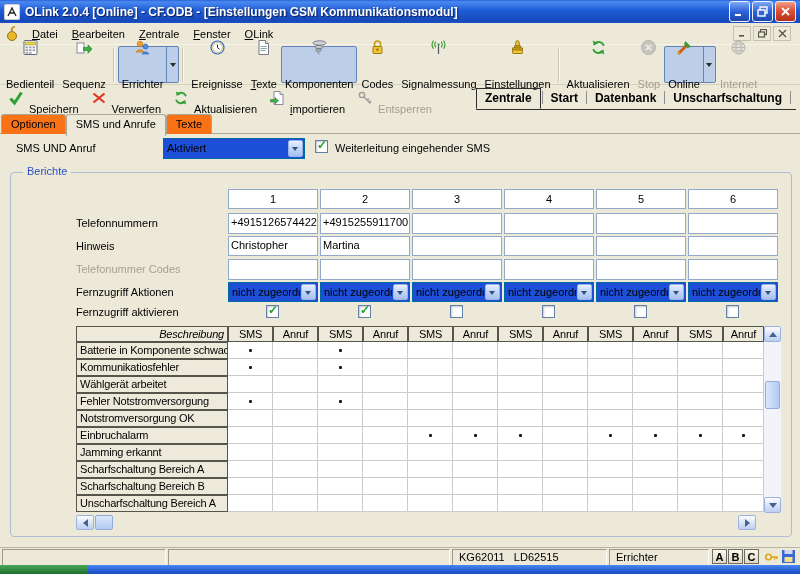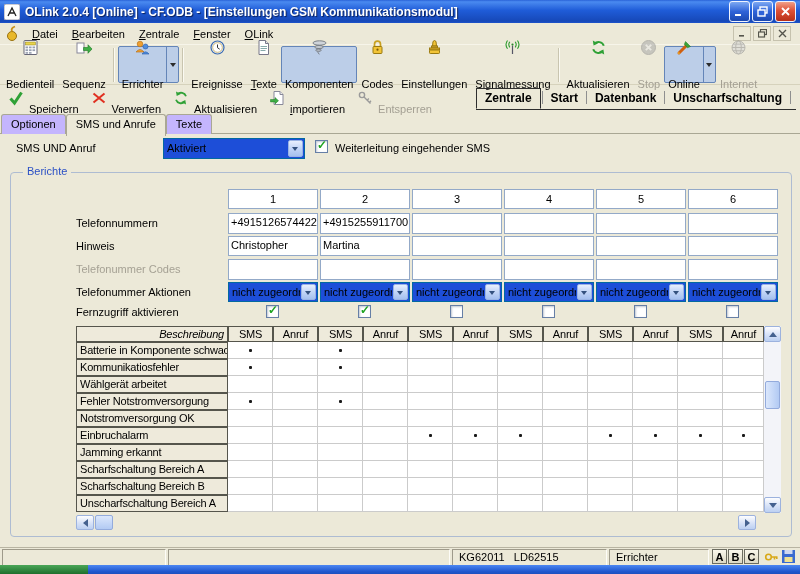--- a/index.html
+++ b/index.html
@@ -57,21 +57,21 @@
     border-bottom:1px solid #2e2e2e;padding-right:4px;height:24px;}
   .view{padding:2px 7px;white-space:nowrap;}
   .view.active{border:1px solid #2e2e2e;border-bottom:1px solid #ece9d8;margin-bottom:-1px;
     padding:2px 8px 3px;}
   .vsep2{width:1px;height:13px;background:#8f8f8f;margin:0 1px;}
 
   
   .tabrow{position:absolute;left:0;top:111px;width:800px;height:23px;padding-left:1px;}
   .tabrow::after{content:'';position:absolute;left:0;right:0;bottom:0;border-bottom:1px solid #a9a794;}
   .tab{position:relative;display:inline-block;margin-top:3px;padding:3px 9px 0;height:20px;
-    border:1px solid #a9a794;border-bottom:none;border-radius:3px 3px 0 0;background:#c4b5fd;z-index:1;}
+    border:1px solid #a9a794;border-bottom:none;border-radius:3px 3px 0 0;background:#f97316;z-index:1;}
   .tab.active{margin-top:1px;height:22px;background:#ece9d8;z-index:3;}
 
   
   .content{position:absolute;left:0;top:134px;width:800px;height:413px;background:#ece9d8;}
   .flabel{position:absolute;white-space:nowrap;}
   .combo{position:absolute;background:#1d4ed8;border:1px solid #0369a1;}
   .ctxt{position:absolute;left:3px;top:3px;right:17px;white-space:nowrap;overflow:hidden;}
   .cbtn{position:absolute;right:1px;top:1px;bottom:1px;width:15px;
     background:linear-gradient(180deg,#e8effd,#c5d7f7 45%,#a5c0ef);
     border:1px solid #9ab4e4;border-radius:2px;}
@@ -281,37 +281,37 @@
               <path d="M5.5 7.5 v-2.3 a3 3 0 0 1 6 0 V7.5" fill="none" stroke="#c8a020" stroke-width="1.7"></path>
               <rect x="4" y="7.5" width="9" height="7" rx="1" fill="#f2c437" stroke="#9a7a10"></rect>
               <circle cx="8.5" cy="10.7" r="1.1" fill="#7a5c08"></circle>
             </svg></span>
           <span class="tlabel">Codes</span>
         </div>
       </div>
       <div class="tbg">
         <div class="tmain">
           <span class="ticon"><svg viewBox="0 0 17 17" width="17" height="17">
+              <line x1="8.5" y1="6.5" x2="8.5" y2="15" stroke="#556" stroke-width="1.2"></line>
+              <circle cx="8.5" cy="5.5" r="1.1" fill="#2a8a2a"></circle>
+              <path d="M5.8 2.8 q-2 2.8 0 5.6 M3.5 1.5 q-3 4.1 0 8.2" stroke="#2a9a2a" fill="none" stroke-width="1.1"></path>
+              <path d="M11.2 2.8 q2 2.8 0 5.6 M13.5 1.5 q3 4.1 0 8.2" stroke="#2a9a2a" fill="none" stroke-width="1.1"></path>
+            </svg></span>
+          <span class="tlabel">Signalmessung</span>
+        </div>
+      </div>
+      <div class="tbg">
+        <div class="tmain">
+          <span class="ticon"><svg viewBox="0 0 17 17" width="17" height="17">
               <path d="M7 2.5 a1.9 1.9 0 0 1 3 0 l.5 4.5 h-4 z" fill="#f2c437" stroke="#9a7a10"></path>
               <rect x="5.5" y="7" width="6" height="2" fill="#d9a92a" stroke="#9a7a10"></rect>
               <rect x="3.5" y="9" width="10" height="2" fill="#e6b62f" stroke="#9a7a10"></rect>
               <rect x="3.5" y="11" width="10" height="3.5" rx=".8" fill="#f2c437" stroke="#9a7a10"></rect>
             </svg></span>
           <span class="tlabel">Einstellungen</span>
-        </div>
-      </div>
-      <div class="tbg">
-        <div class="tmain">
-          <span class="ticon"><svg viewBox="0 0 17 17" width="17" height="17">
-              <line x1="8.5" y1="6.5" x2="8.5" y2="15" stroke="#556" stroke-width="1.2"></line>
-              <circle cx="8.5" cy="5.5" r="1.1" fill="#2a8a2a"></circle>
-              <path d="M5.8 2.8 q-2 2.8 0 5.6 M3.5 1.5 q-3 4.1 0 8.2" stroke="#2a9a2a" fill="none" stroke-width="1.1"></path>
-              <path d="M11.2 2.8 q2 2.8 0 5.6 M13.5 1.5 q3 4.1 0 8.2" stroke="#2a9a2a" fill="none" stroke-width="1.1"></path>
-            </svg></span>
-          <span class="tlabel">Signalmessung</span>
         </div>
       </div>
       <span class="tsep"></span>
       <div class="tbg">
         <div class="tmain">
           <span class="ticon"><svg viewBox="0 0 17 17" width="17" height="17">
               <path d="M13.8 6.8 A5.7 5.7 0 0 0 4.4 4.6" stroke="#2fa136" stroke-width="2" fill="none"></path>
               <polygon points="2.8,1.5 3.6,6.5 8,4.4" fill="#2fa136"></polygon>
               <path d="M3.2 10.2 A5.7 5.7 0 0 0 12.6 12.4" stroke="#2fa136" stroke-width="2" fill="none"></path>
               <polygon points="14.2,15.5 13.4,10.5 9,12.6" fill="#2fa136"></polygon>
@@ -415,21 +415,21 @@
       <span class="cbtn"></span>
     </div>
     <div class="cb on" style="left:315px;top:6px"></div>
     <span class="flabel" style="left:335px;top:8px">Weiterleitung eingehender SMS</span>
 
     <div class="groupbox" id="berichte-box">
       <span class="legend">Berichte</span>
       <span class="glabel" style="top:44px">Telefonnummern</span>
       <span class="glabel" style="top:67px">Hinweis</span>
       <span class="glabel gray" style="top:90px">Telefonummer Codes</span>
-      <span class="glabel" style="top:113px">Telefonummer Aktionen</span>
+      <span class="glabel" style="top:113px">Fernzugriff Aktionen</span>
       <span class="glabel" style="top:133px">Fernzugriff aktivieren</span>
 
       <div id="matrix">
           <div class="mhead" style="text-align: right; font-style: italic;">Beschreibung</div>
           <div class="mhead">SMS</div>
           <div class="mhead">Anruf</div>
           <div class="mhead">SMS</div>
           <div class="mhead">Anruf</div>
           <div class="mhead">SMS</div>
           <div class="mhead">Anruf</div>

